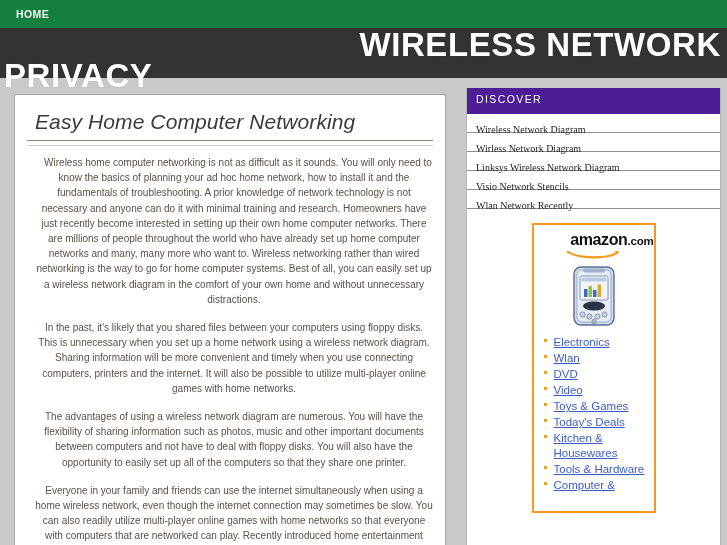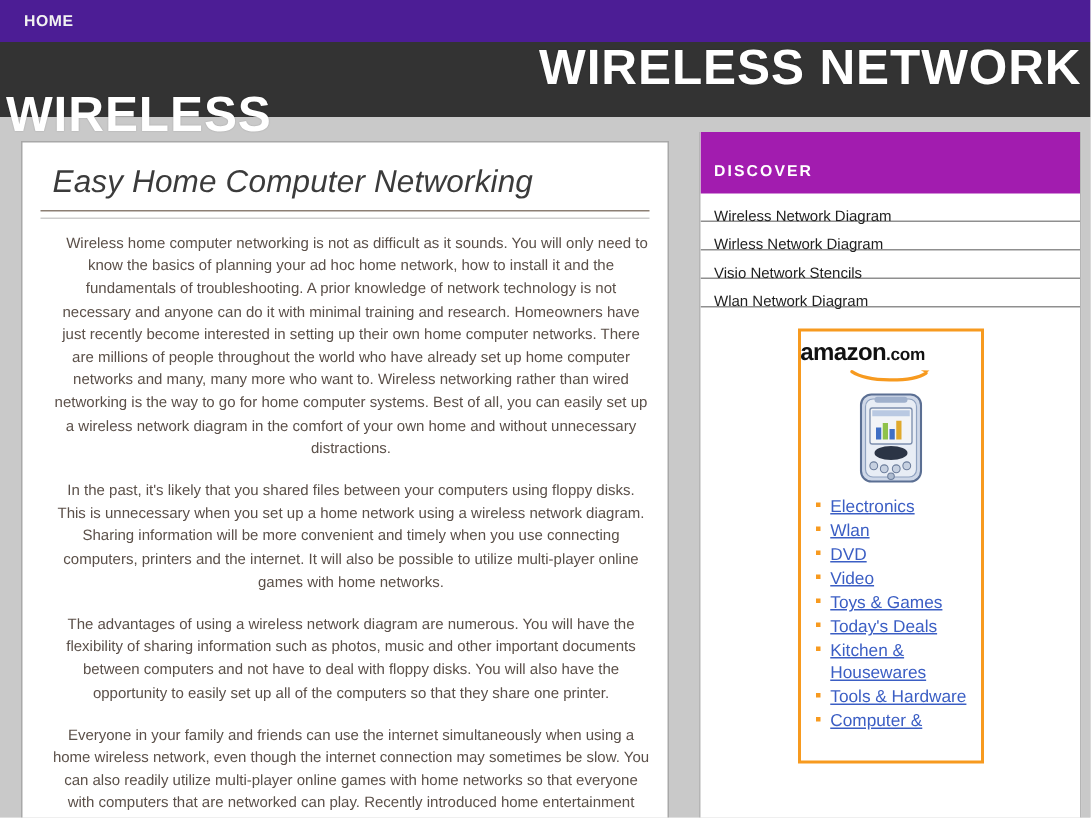--- a/index.html
+++ b/index.html
@@ -21,21 +21,21 @@
     height: 545px;
     overflow: hidden;
   }
 
   
   .topnav {
     position: absolute;
     top: 0; left: 0;
     width: 727px;
     height: 28px;
-    background: #4c1d95;
+    background: #15803d;
     z-index: 30;
   }
   .topnav-inner {
     display: flex;
     align-items: center;
     height: 28px;
     padding-left: 16px;
   }
   .topnav a {
     color: #f2f2f2;
@@ -138,58 +138,59 @@
     top: 10px;
     width: 255px;
     height: 480px;
     background: #ffffff;
     border: 1px solid #b5b5b5;
     border-top: none;
     box-sizing: border-box;
     overflow: hidden;
   }
   .discover-head {
-    background: #a21caf;
+    background: #4c1d95;
     color: #ffffff;
     font-size: 10.5px;
-    font-weight: bold;
+    font-weight: normal;
     letter-spacing: 1.4px;
-    padding: 20px 0 5px 9px;
+    padding: 5px 0 5px 9px;
     height: 16px;
     box-sizing: content-box;
   }
   .discover-list { list-style: none; margin: 0; padding: 0; }
   .discover-list li {
     border-bottom: 1px solid #8f8f8f;
     padding: 5px 0 4px 9px;
     height: 9px;
   }
   .discover-list li a {
     font-size: 10px;
     color: #1e1e1e;
     text-decoration: none;
     white-space: nowrap;
+    font-family: Liberation Serif, serif;
   }
 
   
   .amz-wrap {
     margin-top: 14px;
     display: flex;
     justify-content: center;
   }
   .amz {
     width: 124px;
     border: 2px solid #f79a1f;
     background: #ffffff;
     box-sizing: border-box;
     padding: 7px 0 0 0;
     min-height: 290px;
   }
   .amz-logo {
-    text-align: left;
+    text-align: right;
     line-height: 1;
     padding-bottom: 2px;
   }
   .amz-logo .word {
     font-size: 16px;
     font-weight: bold;
     color: #111111;
     letter-spacing: -0.4px;
   }
   .amz-logo .dotcom {
@@ -251,21 +252,21 @@
 
   <div class="topnav">
     <div class="topnav-inner">
       <a href="#" class="first">HOME</a>
     </div>
   </div>
 
   <div class="headerband"></div>
   <div class="sitetitle">
     <span class="t1">WIRELESS NETWORK</span>
-    <span class="t2">WIRELESS</span>
+    <span class="t2">PRIVACY</span>
   </div>
 
   <div class="pagebody">
 
     <div class="article">
       <h1>Easy Home Computer Networking</h1>
       <div class="rule-dark"></div>
       <div class="rule-light"></div>
 
       <p class="first">Wireless home computer networking is not as difficult as it sounds.  You will only need to know the basics of planning your ad hoc home network, how to install it and the fundamentals of troubleshooting.  A prior knowledge of network technology is not necessary and anyone can do it with minimal training and research.  Homeowners have just recently become interested in setting up their own home computer networks. There are millions of people throughout the world who have already set up home computer networks and many, many more who want to.  Wireless networking rather than wired networking is the way to go for home computer systems. Best of all, you can easily set up a wireless network diagram in the comfort of your own home and without unnecessary distractions.</p>
@@ -275,22 +276,23 @@
 
     </div>
 
     <div class="sidebar">
 
       <div class="discover-head">DISCOVER</div>
 
       <ul class="discover-list">
         <li><a href="#">Wireless Network Diagram</a></li>
         <li><a href="#">Wirless Network Diagram</a></li>
+        <li><a href="#">Linksys Wireless Network Diagram</a></li>
         <li><a href="#">Visio Network Stencils</a></li>
-        <li><a href="#">Wlan Network Diagram</a></li>
+        <li><a href="#">Wlan Network Recently</a></li>
       </ul>
 
       <div class="amz-wrap">
         <div class="amz">
 
           <div class="amz-logo">
             <span class="word">amazon</span><span class="dotcom">.com</span>
           </div>
           <svg class="amz-smile" viewBox="0 0 62 10">
             <path d="M2 2 C 14 10, 46 10, 57 3" stroke="#f79a1f" stroke-width="2.4" fill="none" stroke-linecap="round"></path>

